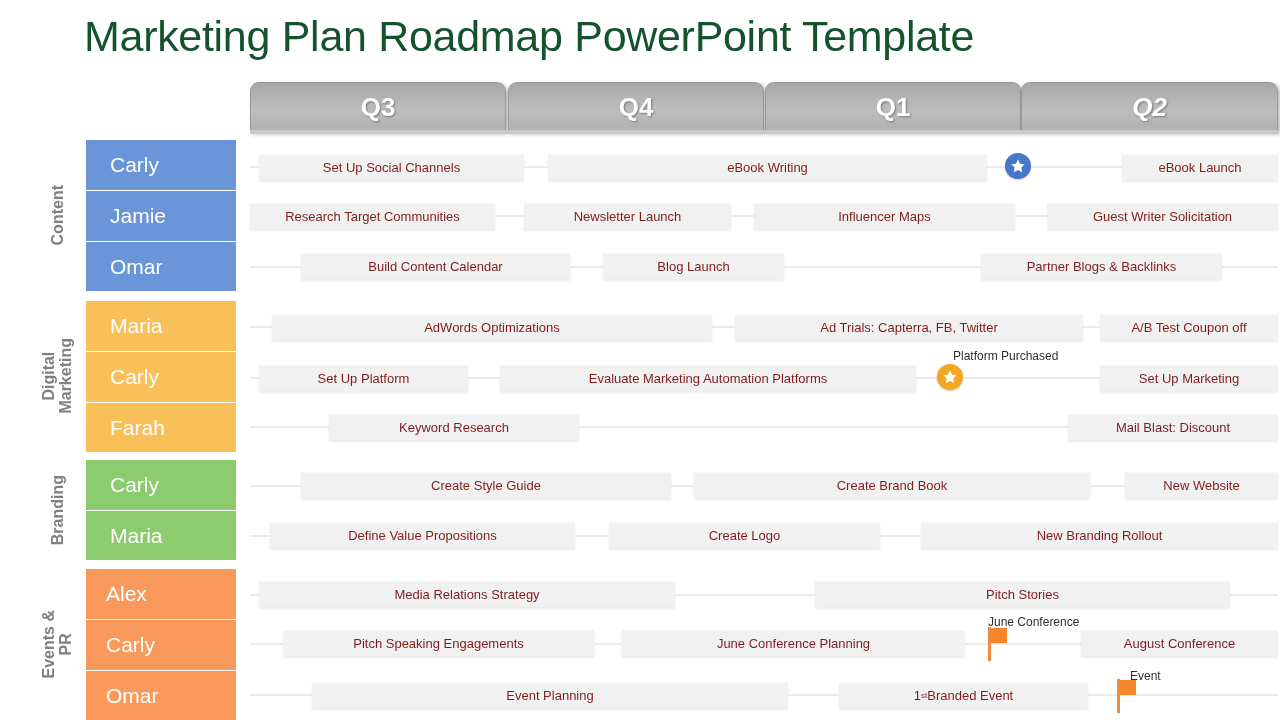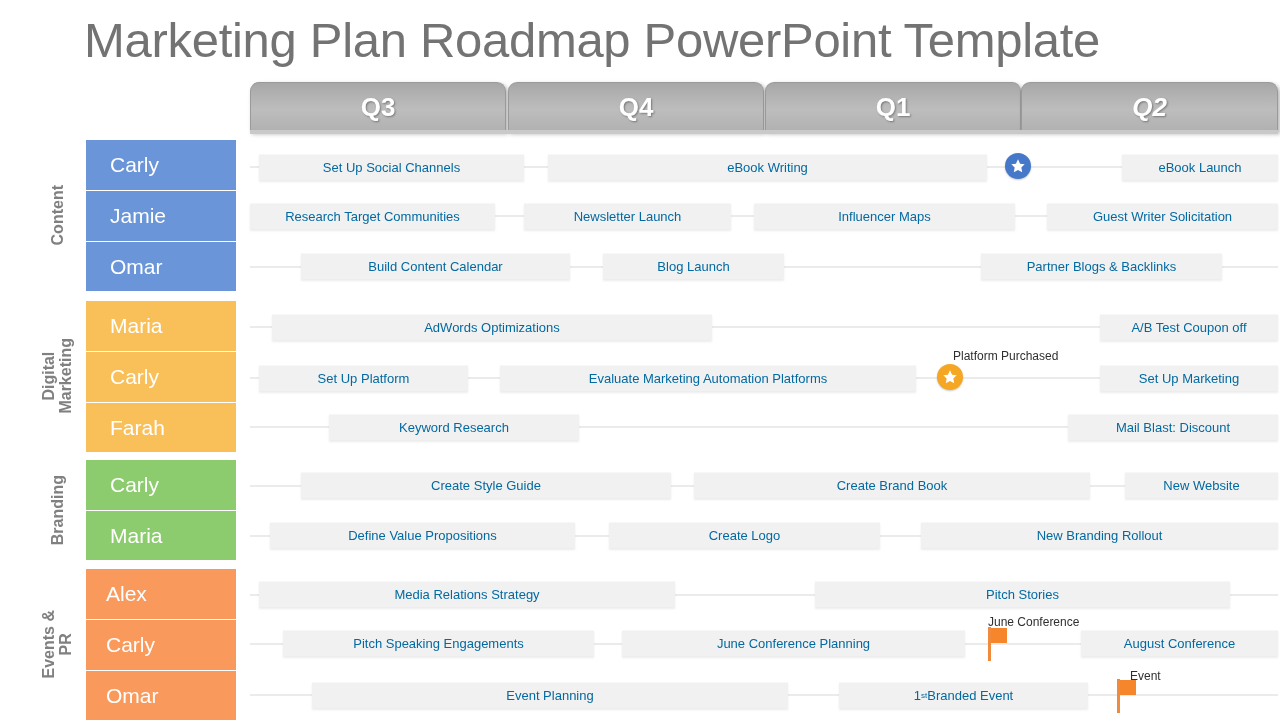--- a/index.html
+++ b/index.html
@@ -6,21 +6,21 @@
   html, body {
     width: 1280px; height: 720px;
     background: #ffffff; overflow: hidden;
     font-family: "Liberation Sans", sans-serif;
   }
   #root { position: relative; width: 1280px; height: 720px; }
 
   
   #page-title {
     position: absolute; left: 84px; top: 12px;
-    font-size: 49px; font-weight: 400; color: #737373;
+    font-size: 43px; font-weight: 400; color: #14532d;
     letter-spacing: -0.3px; white-space: nowrap;
   }
 
   
   .q-tab {
     position: absolute; top: 82px; height: 50px;
     border-radius: 9px 9px 0 0;
     background: linear-gradient(180deg,#a7a7a7 0%, #b3b3b3 28%, #bdbdbd 55%, #b0b0b0 100%);
     border: 1px solid #9a9a9a; border-bottom: none;
     box-shadow: 2px 2px 4px rgba(0,0,0,0.30);
@@ -65,21 +65,21 @@
     background: #ebebeb;
   }
 
   
   .task {
     position: absolute; height: 26px;
     background: #f1f1f1;
     border-top: 1px solid #f7f7f7;
     box-shadow: 0 2px 2px rgba(0,0,0,0.08);
     display: flex; align-items: center; justify-content: center;
-    color: #0369a1; font-size: 13px; white-space: nowrap; overflow: hidden;
+    color: #7f1d1d; font-size: 13px; white-space: nowrap; overflow: hidden;
   }
   .task sup { font-size: 8px; vertical-align: super; }
 
   
   .star-milestone {
     position: absolute; width: 26px; height: 26px; border-radius: 50%;
     display: flex; align-items: center; justify-content: center;
     box-shadow: 0 1px 2px rgba(0,0,0,0.22);
   }
   .star-milestone.blue   { background: #4578c8; }
@@ -192,20 +192,21 @@
   <div class="task" style="left:250px;top:203px;width:245px;">Research Target Communities</div>
   <div class="task" style="left:524px;top:203px;width:207px;">Newsletter Launch</div>
   <div class="task" style="left:754px;top:203px;width:261px;">Influencer Maps</div>
   <div class="task" style="left:1047px;top:203px;width:231px;">Guest Writer Solicitation</div>
 
   <div class="task" style="left:301px;top:253px;width:269px;">Build Content Calendar</div>
   <div class="task" style="left:603px;top:253px;width:181px;">Blog Launch</div>
   <div class="task" style="left:981px;top:253px;width:241px;">Partner Blogs &amp; Backlinks</div>
 
   <div class="task" style="left:272px;top:314px;width:440px;">AdWords Optimizations</div>
+  <div class="task" style="left:735px;top:314px;width:348px;">Ad Trials: Capterra, FB, Twitter</div>
   <div class="task" style="left:1100px;top:314px;width:178px;">A/B Test Coupon off</div>
 
   <div class="task" style="left:259px;top:365px;width:209px;">Set Up Platform</div>
   <div class="task" style="left:500px;top:365px;width:416px;">Evaluate Marketing Automation Platforms</div>
   <div class="task" style="left:1100px;top:365px;width:178px;">Set Up Marketing</div>
   <div class="star-milestone orange" style="left:937px;top:364px;">
     <svg width="16" height="16" viewBox="0 0 24 24" aria-hidden="true">
       <polygon points="12,2 15.1,8.6 22,9.5 17,14.4 18.3,21.5 12,18.1 5.7,21.5 7,14.4 2,9.5 8.9,8.6" fill="#ffffff"></polygon>
     </svg>
   </div>

